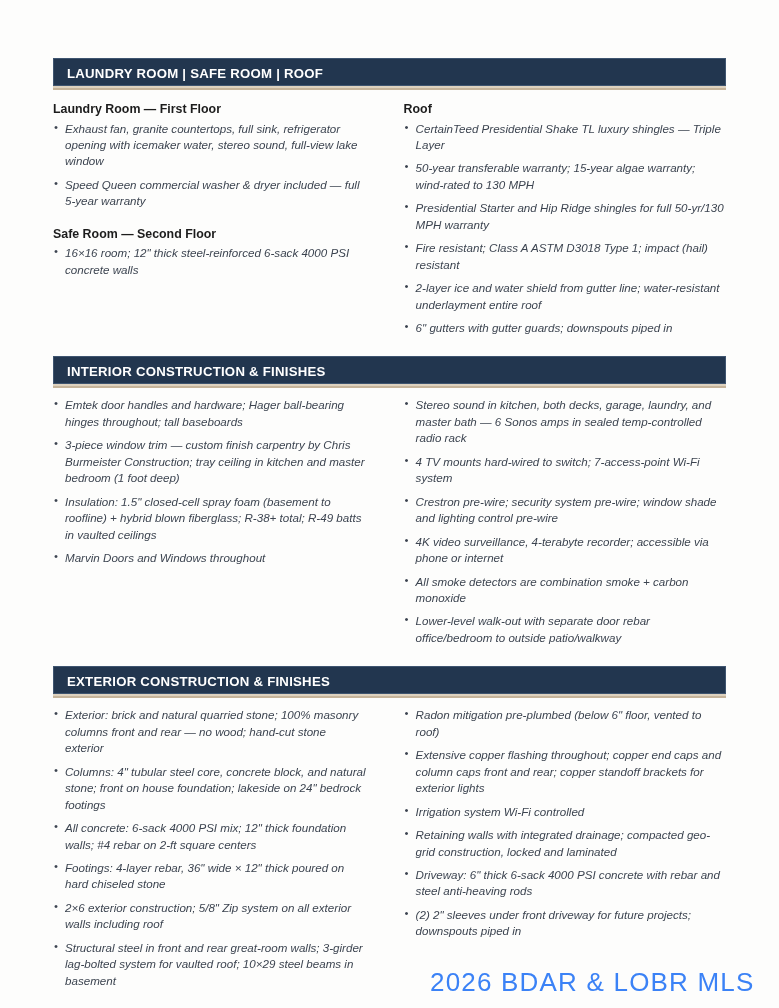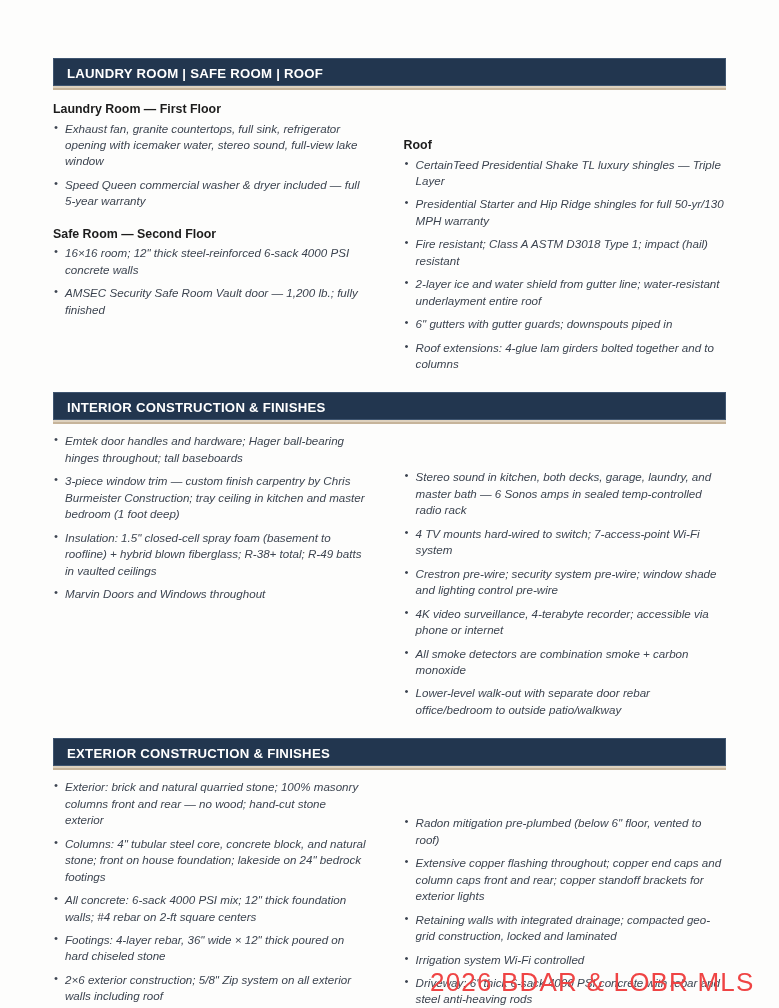--- a/index.html
+++ b/index.html
@@ -65,21 +65,21 @@
   .cols {
     display: flex;
     gap: 12px;
     align-items: flex-start;
   }
   .col {
     width: 50%;
     box-sizing: border-box;
   }
   .col.left  { padding-right: 18px; }
-  .col.right { padding-left: 8px; margin-top: 36px; }
+  .col.right { padding-left: 8px; }
 
   .subhead {
     font-size: 12.4px;
     font-weight: bold;
     color: #1c1c1c;
     margin: 3px 0 3px 0;
     line-height: 1.25;
   }
 
   ul.bullets {
@@ -115,21 +115,21 @@
   .spacer-sm { height: 7px; }
   .spacer-md { height: 13px; }
 
   
   .watermark {
     position: absolute;
     left: 430px;
     top: 967px;
     font-size: 26px;
     letter-spacing: 1.2px;
-    color: #ef4444;
+    color: #3b82f6;
     font-family: "Liberation Sans", sans-serif;
     font-weight: 400;
     white-space: nowrap;
   }
 </style>
 </head>
 <body>
 
 <div class="page">
   <div class="content">
@@ -153,45 +153,42 @@
             <li>
                 <span class="li-text">Speed Queen commercial washer &amp; dryer included — full 5-year warranty</span>
               </li>
           </ul>
           <div class="spacer-sm"></div>
           <div class="subhead">Safe Room — Second Floor</div>
           <ul class="bullets">
             <li>
                 <span class="li-text">16×16 room; 12" thick steel-reinforced 6-sack 4000 PSI concrete walls</span>
               </li>
-            <li>
-                <span class="li-text">AMSEC Security Safe Room Vault door — 1,200 lb.; fully finished</span>
-              </li>
           </ul>
         </div>
         <div class="col right">
           <div class="subhead">Roof</div>
           <ul class="bullets">
             <li>
                 <span class="li-text">CertainTeed Presidential Shake TL luxury shingles — Triple Layer</span>
               </li>
             <li>
+                <span class="li-text">50-year transferable warranty; 15-year algae warranty; wind-rated to 130 MPH</span>
+              </li>
+            <li>
                 <span class="li-text">Presidential Starter and Hip Ridge shingles for full 50-yr/130 MPH warranty</span>
               </li>
             <li>
                 <span class="li-text">Fire resistant; Class A ASTM D3018 Type 1; impact (hail) resistant</span>
               </li>
             <li>
                 <span class="li-text">2-layer ice and water shield from gutter line; water-resistant underlayment entire roof</span>
               </li>
             <li>
                 <span class="li-text">6" gutters with gutter guards; downspouts piped in</span>
-              </li>
-            <li>
-                <span class="li-text">Roof extensions: 4-glue lam girders bolted together and to columns</span>
               </li>
           </ul>
         </div>
       </div>
     </div>
 
     <div class="spacer-md"></div>
 
     <div class="section">
       <div class="band-wrap">
@@ -280,24 +277,24 @@
         </div>
         <div class="col right">
           <ul class="bullets">
             <li>
                 <span class="li-text">Radon mitigation pre-plumbed (below 6" floor, vented to roof)</span>
               </li>
             <li>
                 <span class="li-text">Extensive copper flashing throughout; copper end caps and column caps front and rear; copper standoff brackets for exterior lights</span>
               </li>
             <li>
+                <span class="li-text">Irrigation system Wi-Fi controlled</span>
+              </li>
+            <li>
                 <span class="li-text">Retaining walls with integrated drainage; compacted geo-grid construction, locked and laminated</span>
-              </li>
-            <li>
-                <span class="li-text">Irrigation system Wi-Fi controlled</span>
               </li>
             <li>
                 <span class="li-text">Driveway: 6" thick 6-sack 4000 PSI concrete with rebar and steel anti-heaving rods</span>
               </li>
             <li>
                 <span class="li-text">(2) 2" sleeves under front driveway for future projects; downspouts piped in</span>
               </li>
           </ul>
         </div>
       </div>

